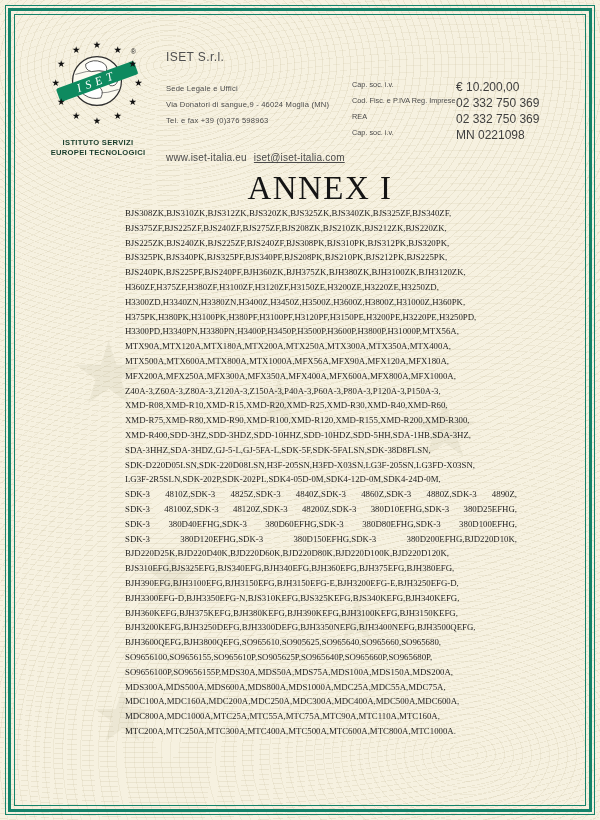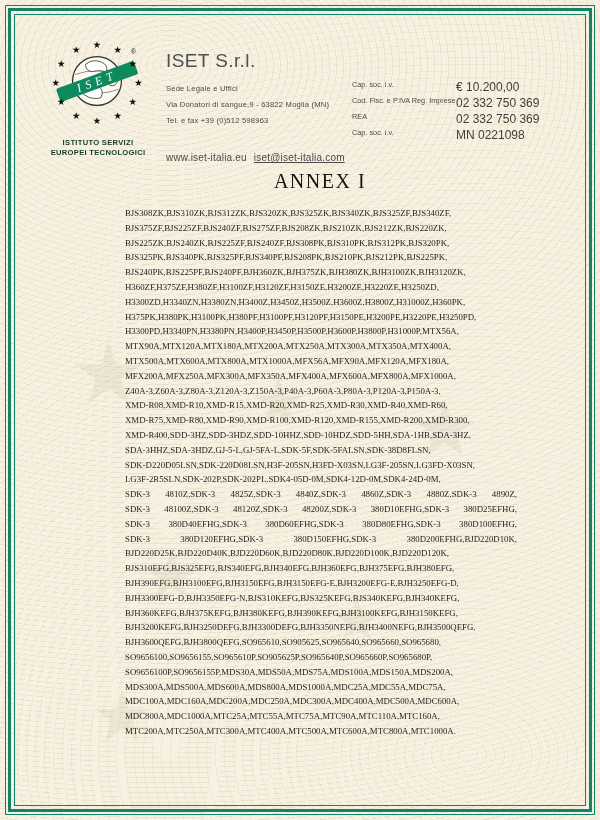--- a/index.html
+++ b/index.html
@@ -15,32 +15,32 @@
   .frame.outer{inset:5px;border:1px solid #15836a;}
   .frame.mid{inset:8px;border:3px solid #15836a;}
   .frame.inner{inset:14px;border:1px solid #15836a;}
 
   .wm{position:absolute;color:#8d8866;opacity:0.09;pointer-events:none;line-height:1;}
 
   .logo{position:absolute;left:50px;top:34px;width:94px;height:94px;}
   .org-name{position:absolute;left:16px;top:128px;width:164px;text-align:center;
     font-size:7.6px;font-weight:bold;color:#173c2b;letter-spacing:0.3px;line-height:10px;margin-top:10px;}
 
-  .company-name{position:absolute;left:166px;top:50px;font-size:19px;color:#4f4f4f;letter-spacing:0.4px;}
+  .company-name{position:absolute;left:166px;top:50px;font-size:12px;color:#4f4f4f;letter-spacing:0.4px;}
   .addr{position:absolute;left:166px;font-size:7.6px;color:#4a4a4a;letter-spacing:0.2px;text-align:right;}
   .addr.a0{top:84px}.addr.a1{top:100px}.addr.a2{top:116px}
   .webrow{position:absolute;left:166px;top:132px;font-size:10px;color:#4a4a4a;letter-spacing:0.2px;margin-top:20px;}
   .webrow .email{text-decoration:underline;margin-left:7px;}
 
   .reg-label{position:absolute;left:352px;font-size:7.3px;color:#4a4a4a;text-align:center;}
   .reg-value{position:absolute;left:456px;font-size:12px;color:#3e3e3e;}
   .r0{top:80px}.r1{top:96px}.r2{top:112px}.r3{top:128px}
 
   .annex-title{position:absolute;left:45px;right:5px;top:170px;text-align:center;
-    font-family:"Liberation Serif", serif;font-size:20px;color:#151515;letter-spacing:1.5px;}
+    font-family:"Liberation Serif", serif;font-size:33px;color:#151515;letter-spacing:1.5px;}
 
   .codes{
     position:absolute;left:125px;top:206px;width:392px;
     font-family:"Liberation Serif", serif;font-size:8.8px;color:#242424;
     line-height:14.8px;white-space:pre-line;word-break:break-all;
     text-align:justify;text-align-last:justify;text-justify:inter-character;
   }
 </style>
 </head>
 <body>
@@ -88,22 +88,22 @@
     <text x="86" y="21" font-size="7.5" fill="#222" font-family="Liberation Sans, sans-serif">®</text>
   </svg>
 
   <div class="org-name">
     <div>ISTITUTO SERVIZI</div>
     <div>EUROPEI TECNOLOGICI</div>
   </div>
 
   <div class="company-name">ISET S.r.l.</div>
   <div class="addr a0">Sede Legale e Uffici</div>
-  <div class="addr a1">Via Donatori di sangue,9 - 63822 Moglia (MN)</div>
-  <div class="addr a2">Tel. e fax +39 (0)512 598963</div>
+  <div class="addr a1">Via Donatori di sangue,9 - 46024 Moglia (MN)</div>
+  <div class="addr a2">Tel. e fax +39 (0)376 598963</div>
   <div class="webrow">
     <span>www.iset-italia.eu</span><span class="email">iset@iset-italia.com</span>
   </div>
 
   <div class="reg-label r0">Cap. soc. i.v.</div>
   <div class="reg-value r0">€ 10.200,00</div>
   <div class="reg-label r1">Cod. Fisc. e P.IVA Reg. Imprese</div>
   <div class="reg-value r1">02 332 750 369</div>
   <div class="reg-label r2">REA</div>
   <div class="reg-value r2">02 332 750 369</div>

